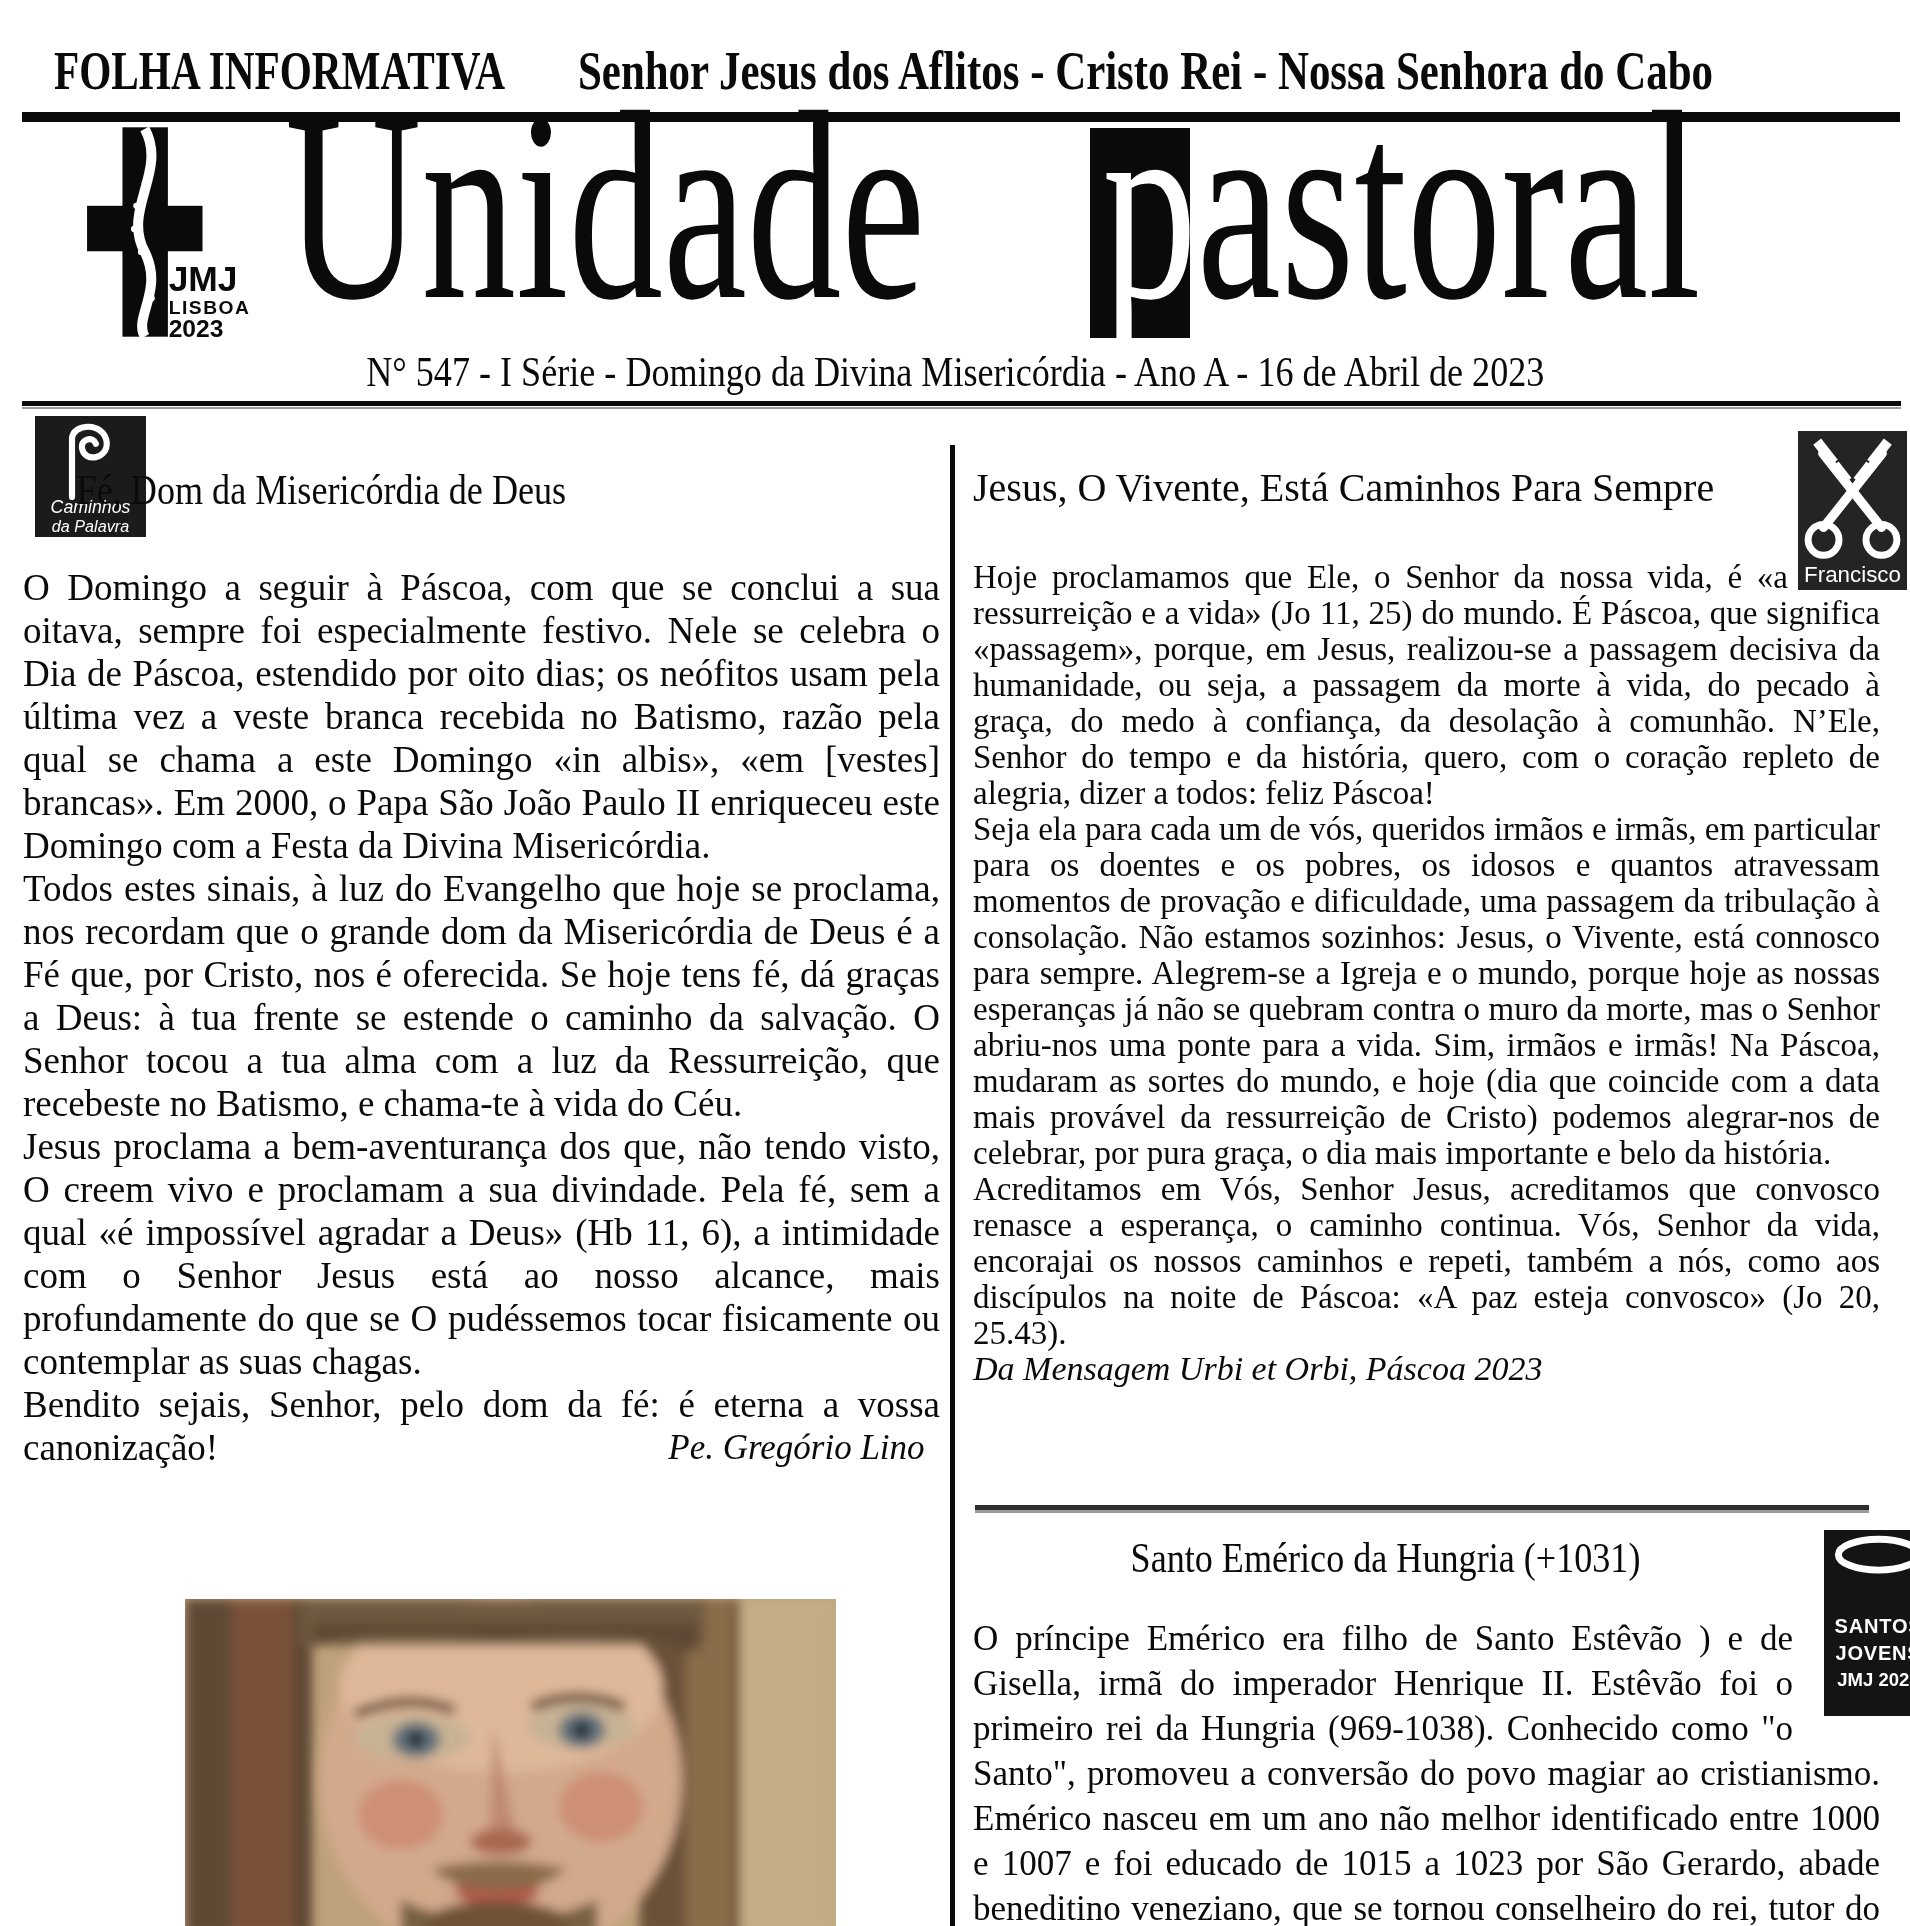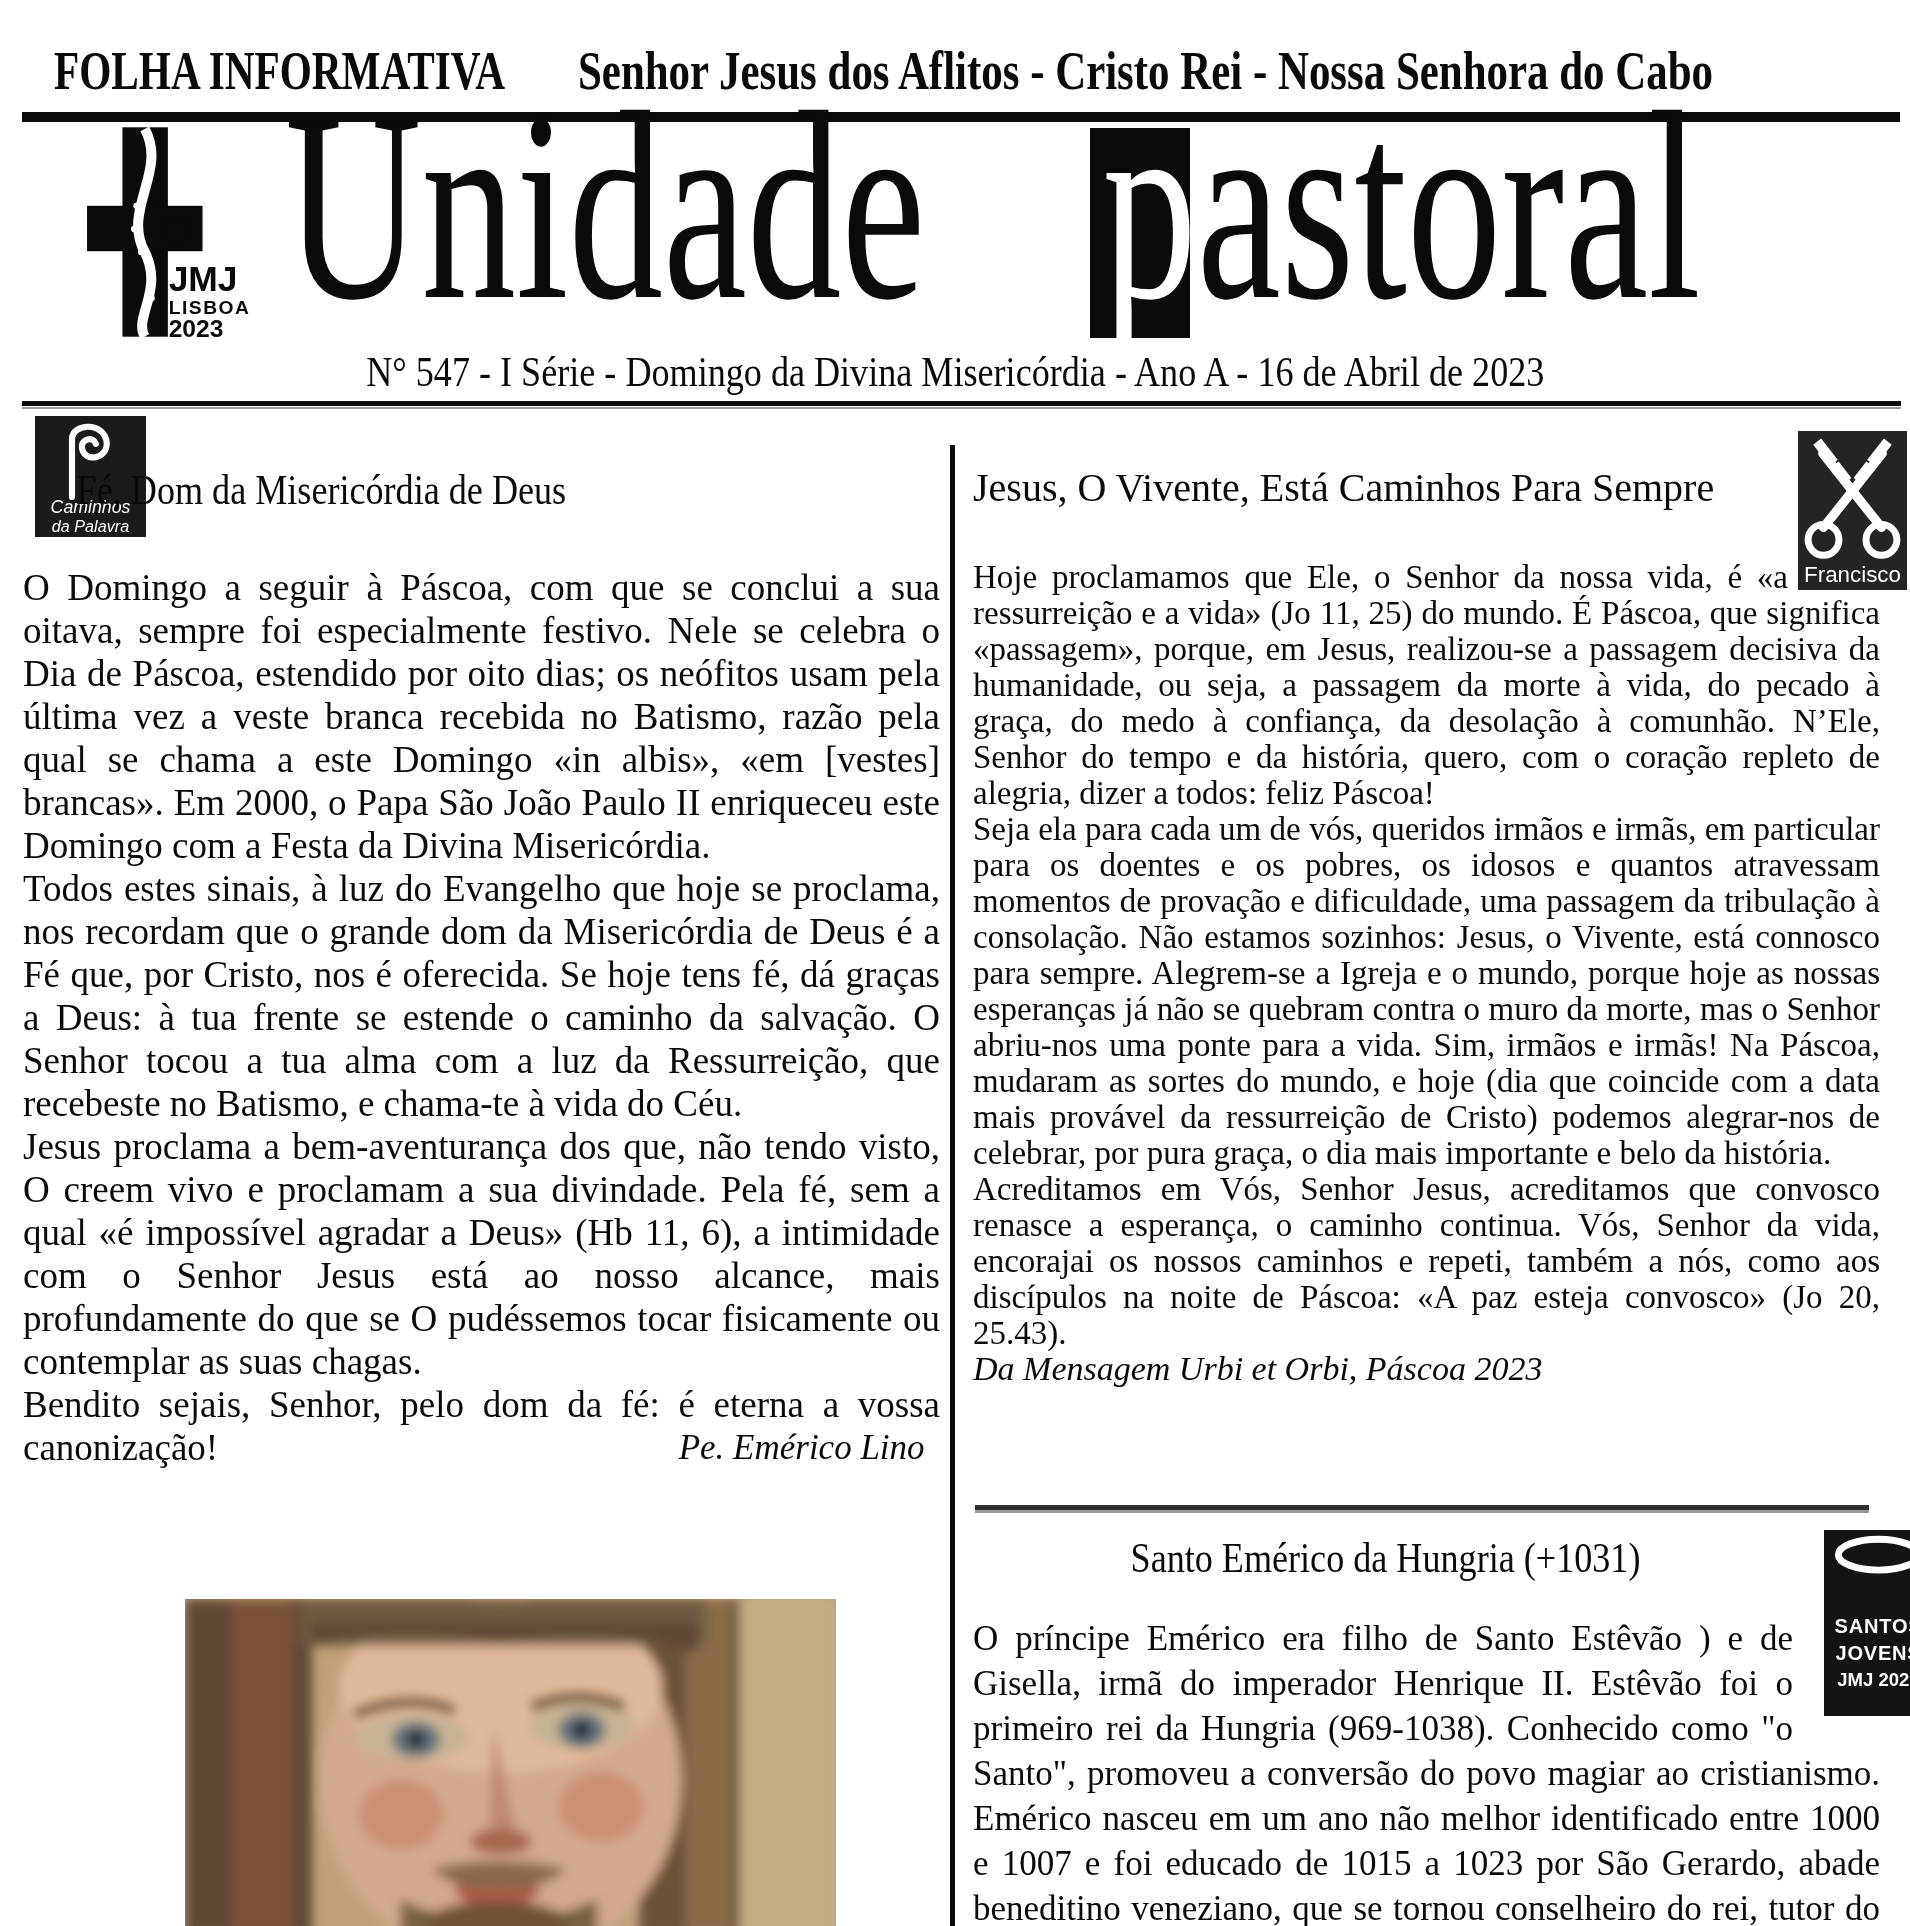--- a/index.html
+++ b/index.html
@@ -85,21 +85,21 @@
   <div class="abs" style="left:30px; top:464px; width:917px; text-align:left; font-size:43px; line-height:1.2;">
     <span class="condC">Fé, Dom da Misericórdia de Deus</span>
   </div>
 
   <div class="abs bodytxt" style="left:23px; top:566px; width:917px; font-size:37px; line-height:43px;">
     <p>O Domingo a seguir à Páscoa, com que se conclui a sua oitava, sempre foi especialmente festivo. Nele se celebra o Dia de Páscoa, estendido por oito dias; os neófitos usam pela última vez a veste branca recebida no Batismo, razão pela qual se chama a este Domingo «in albis», «em [vestes] brancas». Em 2000, o Papa São João Paulo II enriqueceu este Domingo com a Festa da Divina Misericórdia.</p>
     <p>Todos estes sinais, à luz do Evangelho que hoje se proclama, nos recordam que o grande dom da Misericórdia de Deus é a Fé que, por Cristo, nos é oferecida. Se hoje tens fé, dá graças a Deus: à tua frente se estende o caminho da salvação. O Senhor tocou a tua alma com a luz da Ressurreição, que recebeste no Batismo, e chama-te à vida do Céu.</p>
     <p>Jesus proclama a bem-aventurança dos que, não tendo visto, O creem vivo e proclamam a sua divindade. Pela fé, sem a qual «é impossível agradar a Deus» (Hb 11, 6), a intimidade com o Senhor Jesus está ao nosso alcance, mais profundamente do que se O pudéssemos tocar fisicamente ou contemplar as suas chagas.</p>
     <div class="para-wrap">
       <p>Bendito sejais, Senhor, pelo dom da fé: é eterna a vossa canonização!</p>
-      <span class="attr-float" style="right:15.4px; font-size:35px;">Pe. Emérico Lino</span>
+      <span class="attr-float" style="right:15.4px; font-size:35px;">Pe. Gregório Lino</span>
     </div>
   </div>
 
   <div class="abs" style="left:185px; top:1599px; width:651px; height:337px; overflow:hidden;">
     <svg width="651" height="337" viewBox="0 0 1690 875">
       <defs>
           <filter id="soft" x="-20%" y="-20%" width="140%" height="140%">
             <feGaussianBlur stdDeviation="14"></feGaussianBlur>
           </filter>
         </defs>

